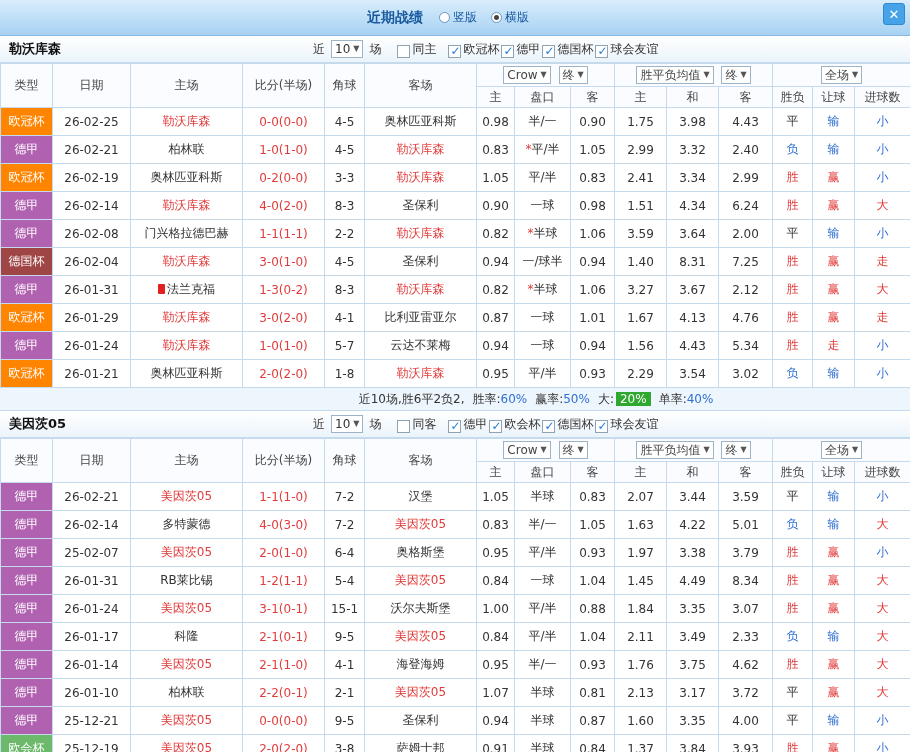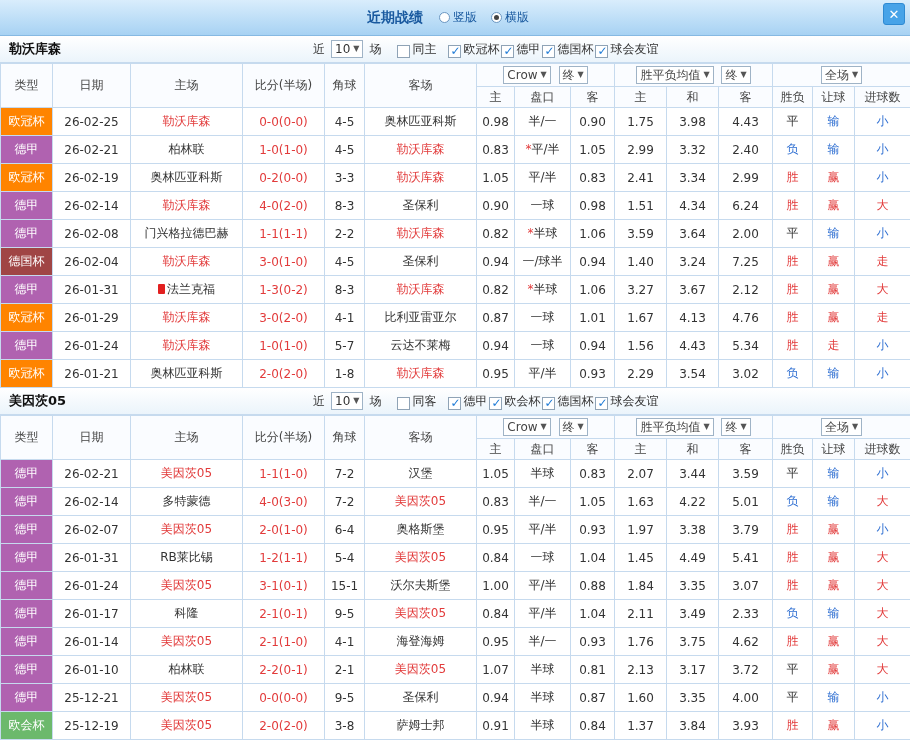--- a/index.html
+++ b/index.html
@@ -231,21 +231,21 @@
           <td class="c-type" style="background: rgb(160, 69, 69);">德国杯</td>
           <td>26-02-04</td>
           <td class="t-red">勒沃库森</td>
           <td class="t-red">3-0(1-0)</td>
           <td>4-5</td>
           <td>圣保利</td>
           <td>0.94</td>
           <td>一/球半</td>
           <td>0.94</td>
           <td>1.40</td>
-          <td>3.24</td>
+          <td>8.31</td>
           <td>7.25</td>
           <td class="t-red">胜</td>
           <td class="t-red">赢</td>
           <td class="t-red">走</td>
         </tr>
         <tr>
           <td class="c-type" style="background: rgb(176, 98, 176);">德甲</td>
           <td>26-01-31</td>
           <td><span class="red-card"></span>法兰克福</td>
           <td class="t-red">1-3(0-2)</td>
@@ -307,20 +307,27 @@
           <td>0.93</td>
           <td>2.29</td>
           <td>3.54</td>
           <td>3.02</td>
           <td class="t-blue">负</td>
           <td class="t-blue">输</td>
           <td class="t-blue">小</td>
         </tr>
       </tbody>
   </table>
+  <div class="summary">
+    <span>近10场,胜6平2负2,</span>
+    <span><span>胜率:</span><span class="t-blue">60%</span></span>
+    <span><span>赢率:</span><span class="t-blue">50%</span></span>
+    <span><span>大:</span><span class="badge-green">20%</span></span>
+    <span><span>单率:</span><span class="t-blue">40%</span></span>
+  </div>
 </div>
 
 <div>
   <div class="team-bar">
     <span class="team-name">美因茨05</span>
     <div class="filters">
       <span class="lbl">近</span>
       <span class="select-box">
         <span>10</span>
         <span class="caret">▼</span>
@@ -433,21 +440,21 @@
           <td>1.05</td>
           <td>1.63</td>
           <td>4.22</td>
           <td>5.01</td>
           <td class="t-blue">负</td>
           <td class="t-blue">输</td>
           <td class="t-red">大</td>
         </tr>
         <tr>
           <td class="c-type" style="background: rgb(176, 98, 176);">德甲</td>
-          <td>26-02-07</td>
+          <td>25-02-07</td>
           <td class="t-red">美因茨05</td>
           <td class="t-red">2-0(1-0)</td>
           <td>6-4</td>
           <td>奥格斯堡</td>
           <td>0.95</td>
           <td>平/半</td>
           <td>0.93</td>
           <td>1.97</td>
           <td>3.38</td>
           <td>3.79</td>
@@ -460,21 +467,21 @@
           <td>26-01-31</td>
           <td>RB莱比锡</td>
           <td class="t-red">1-2(1-1)</td>
           <td>5-4</td>
           <td class="t-red">美因茨05</td>
           <td>0.84</td>
           <td>一球</td>
           <td>1.04</td>
           <td>1.45</td>
           <td>4.49</td>
-          <td>5.41</td>
+          <td>8.34</td>
           <td class="t-red">胜</td>
           <td class="t-red">赢</td>
           <td class="t-red">大</td>
         </tr>
         <tr>
           <td class="c-type" style="background: rgb(176, 98, 176);">德甲</td>
           <td>26-01-24</td>
           <td class="t-red">美因茨05</td>
           <td class="t-red">3-1(0-1)</td>
           <td>15-1</td>

